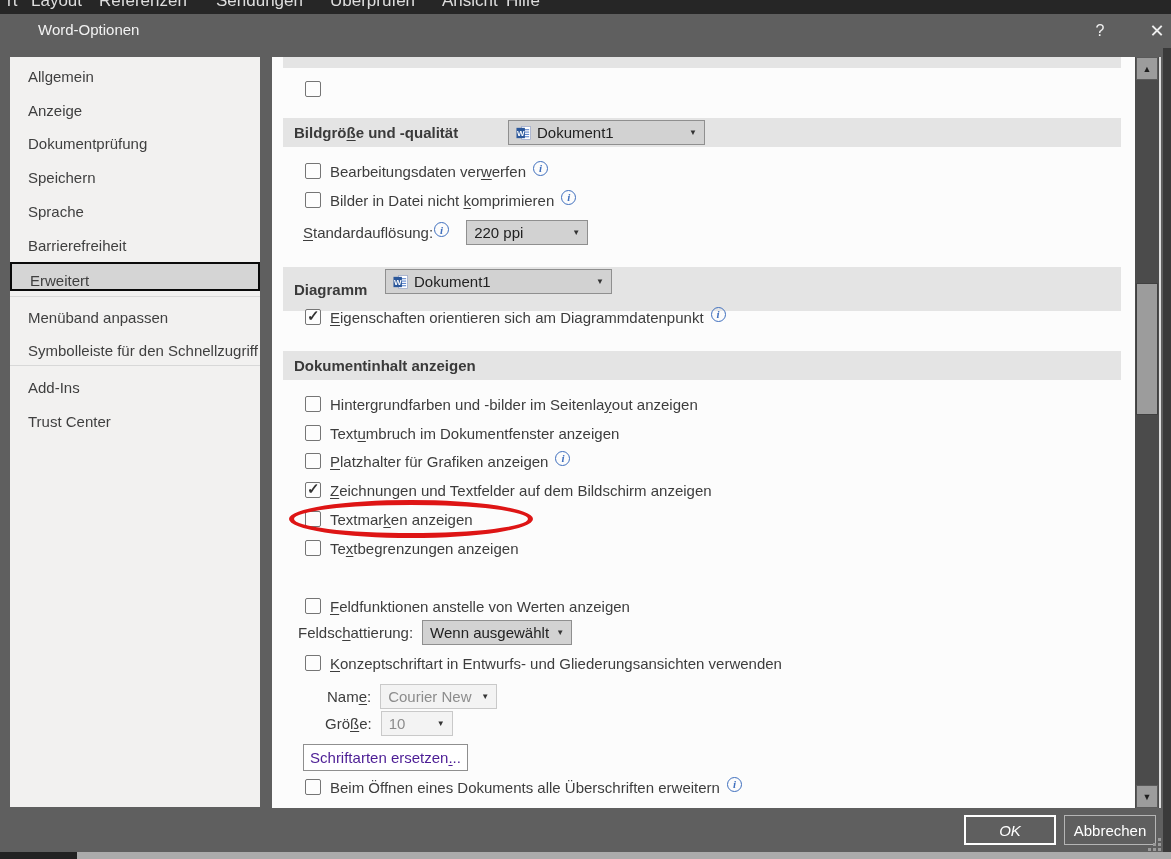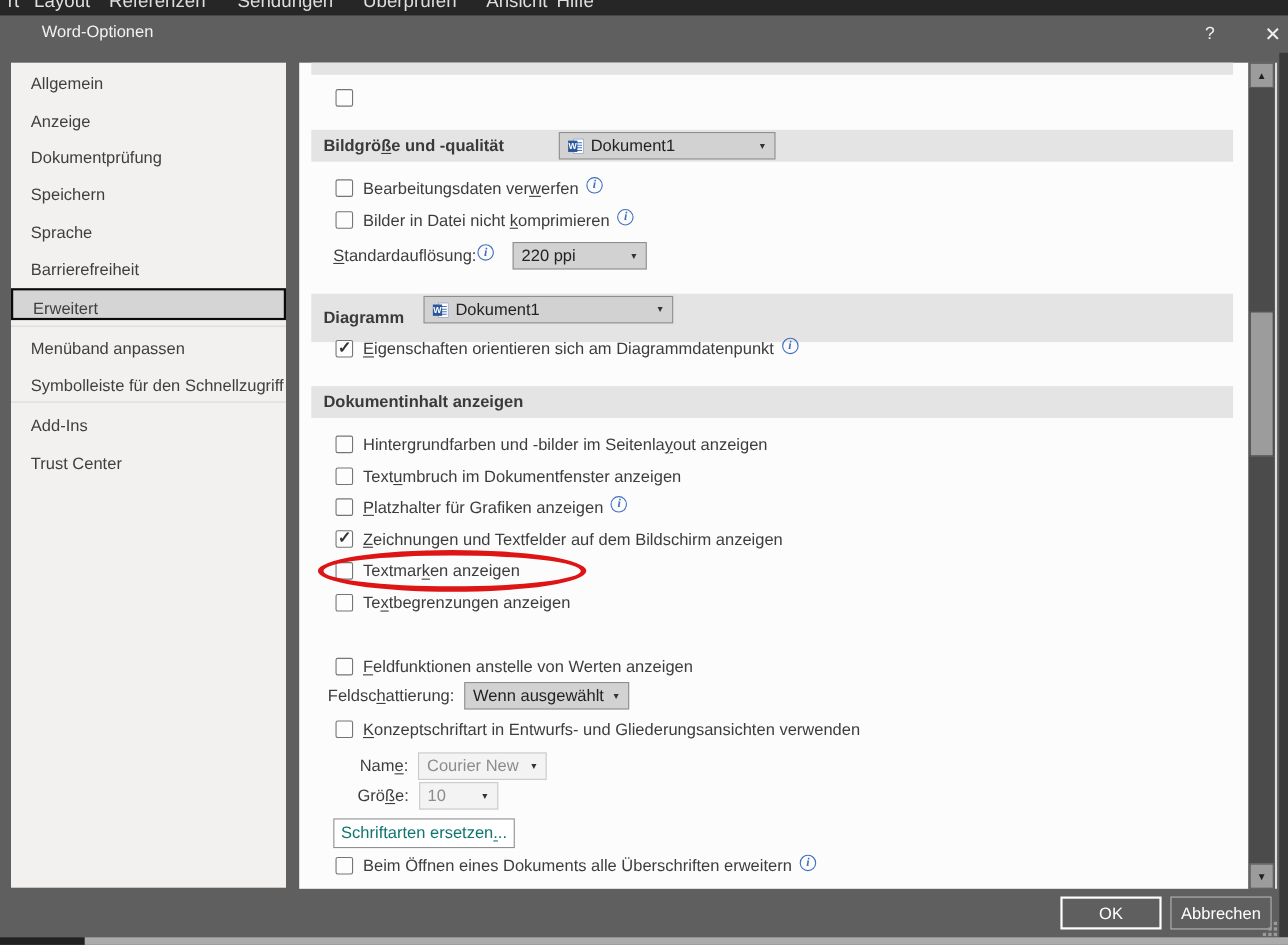--- a/index.html
+++ b/index.html
@@ -47,34 +47,34 @@
   .cb.checked::after { content:"✓"; position:absolute; left:1px; top:-3px; font-size:15px; font-weight:bold; color:#333; }
   .info { flex:0 0 auto; width:15px; height:15px; border:1px solid #3f6fbe; border-radius:50%; color:#3f6fbe; font:italic bold 11px "Liberation Serif", serif; display:flex; align-items:center; justify-content:center; margin-left:-2px; position:relative; top:-3px; }
   .row .info { top:-3px; }
 
   .dd { height:25px; background:#d2d2d2; border:1px solid #8f8f8f; display:flex; align-items:center; gap:6px; padding:0 7px; font-size:15px; color:#222; cursor:default; }
   .dd .arrow { margin-left:auto; font-size:8px; color:#333; }
   .dd.disabled { background:#f3f3f3; border-color:#c9c9c9; color:#8c8c8c; }
   .dd.abs { position:absolute; }
   .wicon { flex:0 0 auto; }
 
-  .push-btn { position:absolute; left:31px; top:687px; width:165px; height:27px; background:#fff; border:1px solid #8f8f8f; font-size:15px; color:#0f766e; display:flex; align-items:center; justify-content:center; cursor:default; }
+  .push-btn { position:absolute; left:31px; top:687px; width:165px; height:27px; background:#fff; border:1px solid #8f8f8f; font-size:15px; color:#4c1d95; display:flex; align-items:center; justify-content:center; cursor:default; }
 
   .red-ellipse { position:absolute; left:17px; top:443px; width:244px; height:38px; border:5px solid #de1515; border-radius:50%; pointer-events:none; z-index:5; }
 
   
   .scrollbar { position:absolute; left:1135px; top:43px; width:26px; height:751px; background:#4b4b4b; border-right:2px solid #dedede; }
   .sb-btn { position:absolute; left:1px; width:22px; height:23px; background:#9c9c9c; border:1px solid #5a5a5a; display:flex; align-items:center; justify-content:center; font-size:9px; color:#1f1f1f; }
   .sb-up { top:0; }
   .sb-down { bottom:0; }
   .sb-thumb { position:absolute; left:1px; top:226px; width:22px; height:132px; background:#9c9c9c; border:1px solid #404040; }
 
   
   .btn { position:absolute; top:801px; height:30px; background:#5f5f5f; color:#fff; font-size:15px; display:flex; align-items:center; justify-content:center; cursor:default; }
-  .btn-ok { left:964px; width:92px; border:2px solid #fff; }
+  .btn-ok { left:964px; width:92px; border:2px solid #fff;font-style:italic; }
   .btn-cancel { left:1064px; width:92px; border:1px solid #b5b5b5; }
   .grip { position:absolute; left:1148px; top:824px; width:3px; height:3px; box-shadow:10px 0 #9a9a9a, 5px 5px #9a9a9a, 10px 5px #9a9a9a, 0 10px #9a9a9a, 5px 10px #9a9a9a, 10px 10px #9a9a9a; }
 </style>
 </head>
 <body>
 
 <div class="ribbon">
   <span>rt</span>
   <span>Layout</span>
   <span>Referenzen</span>

